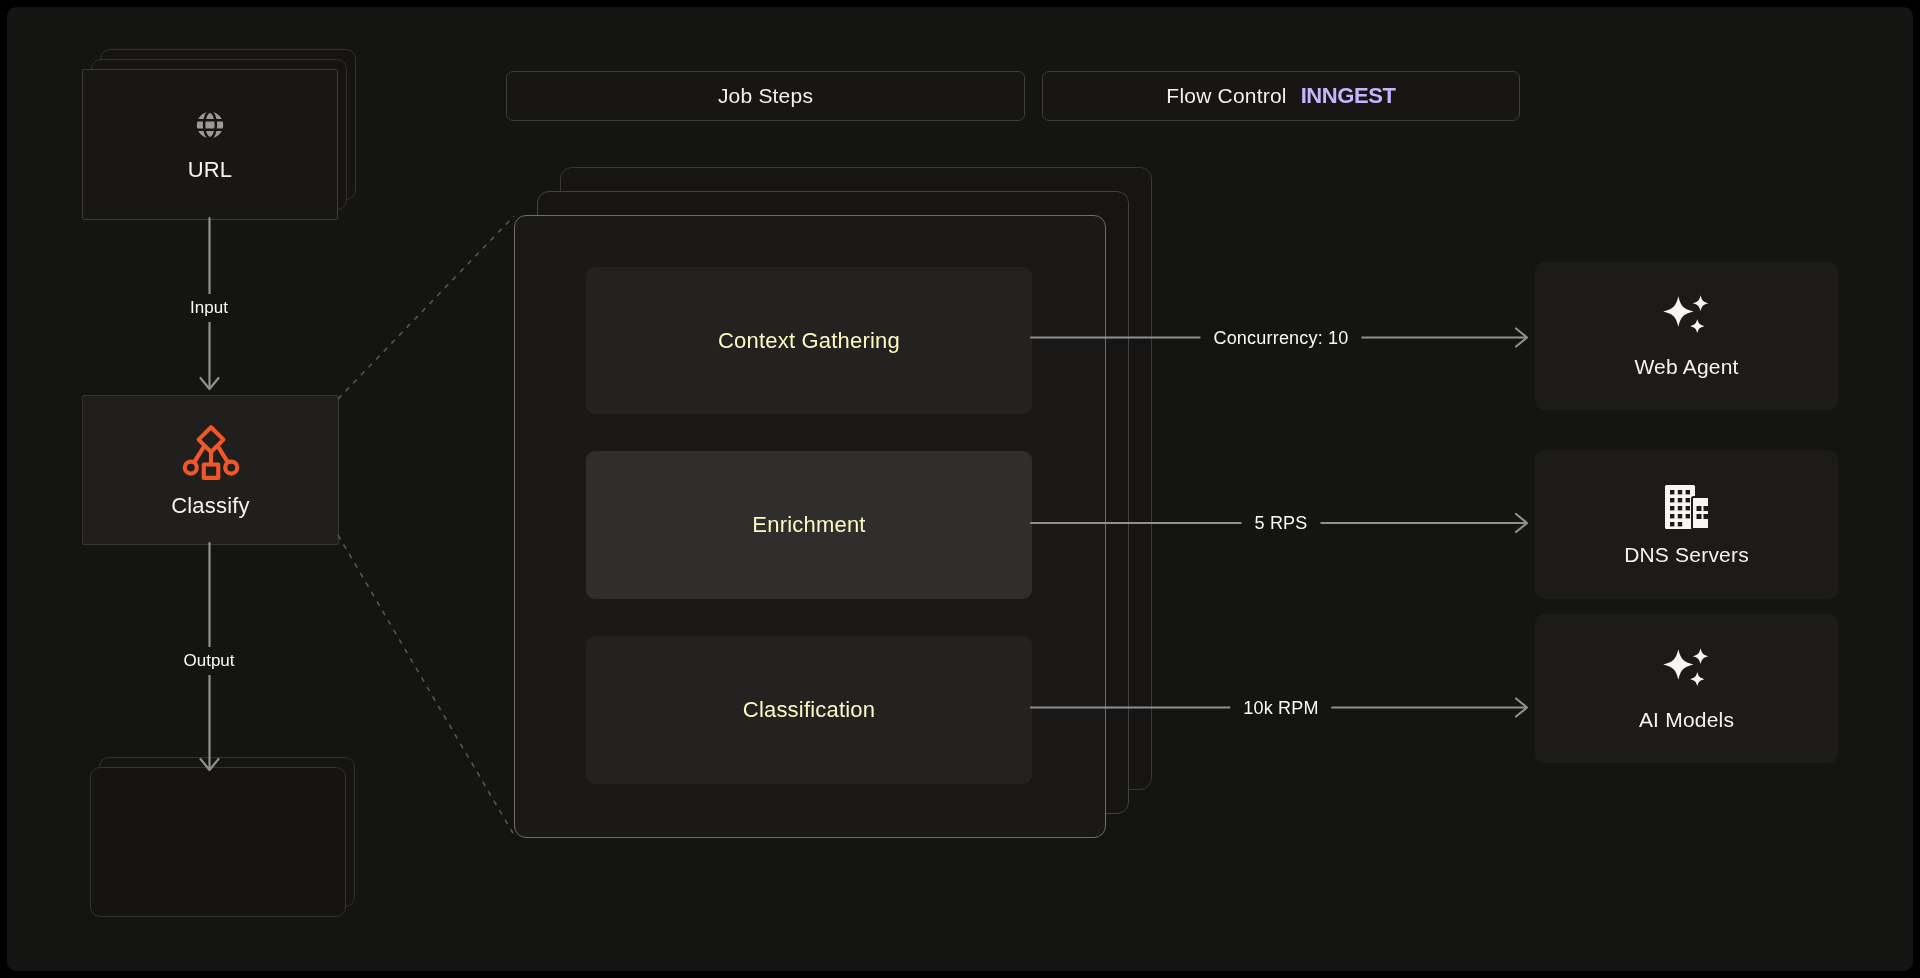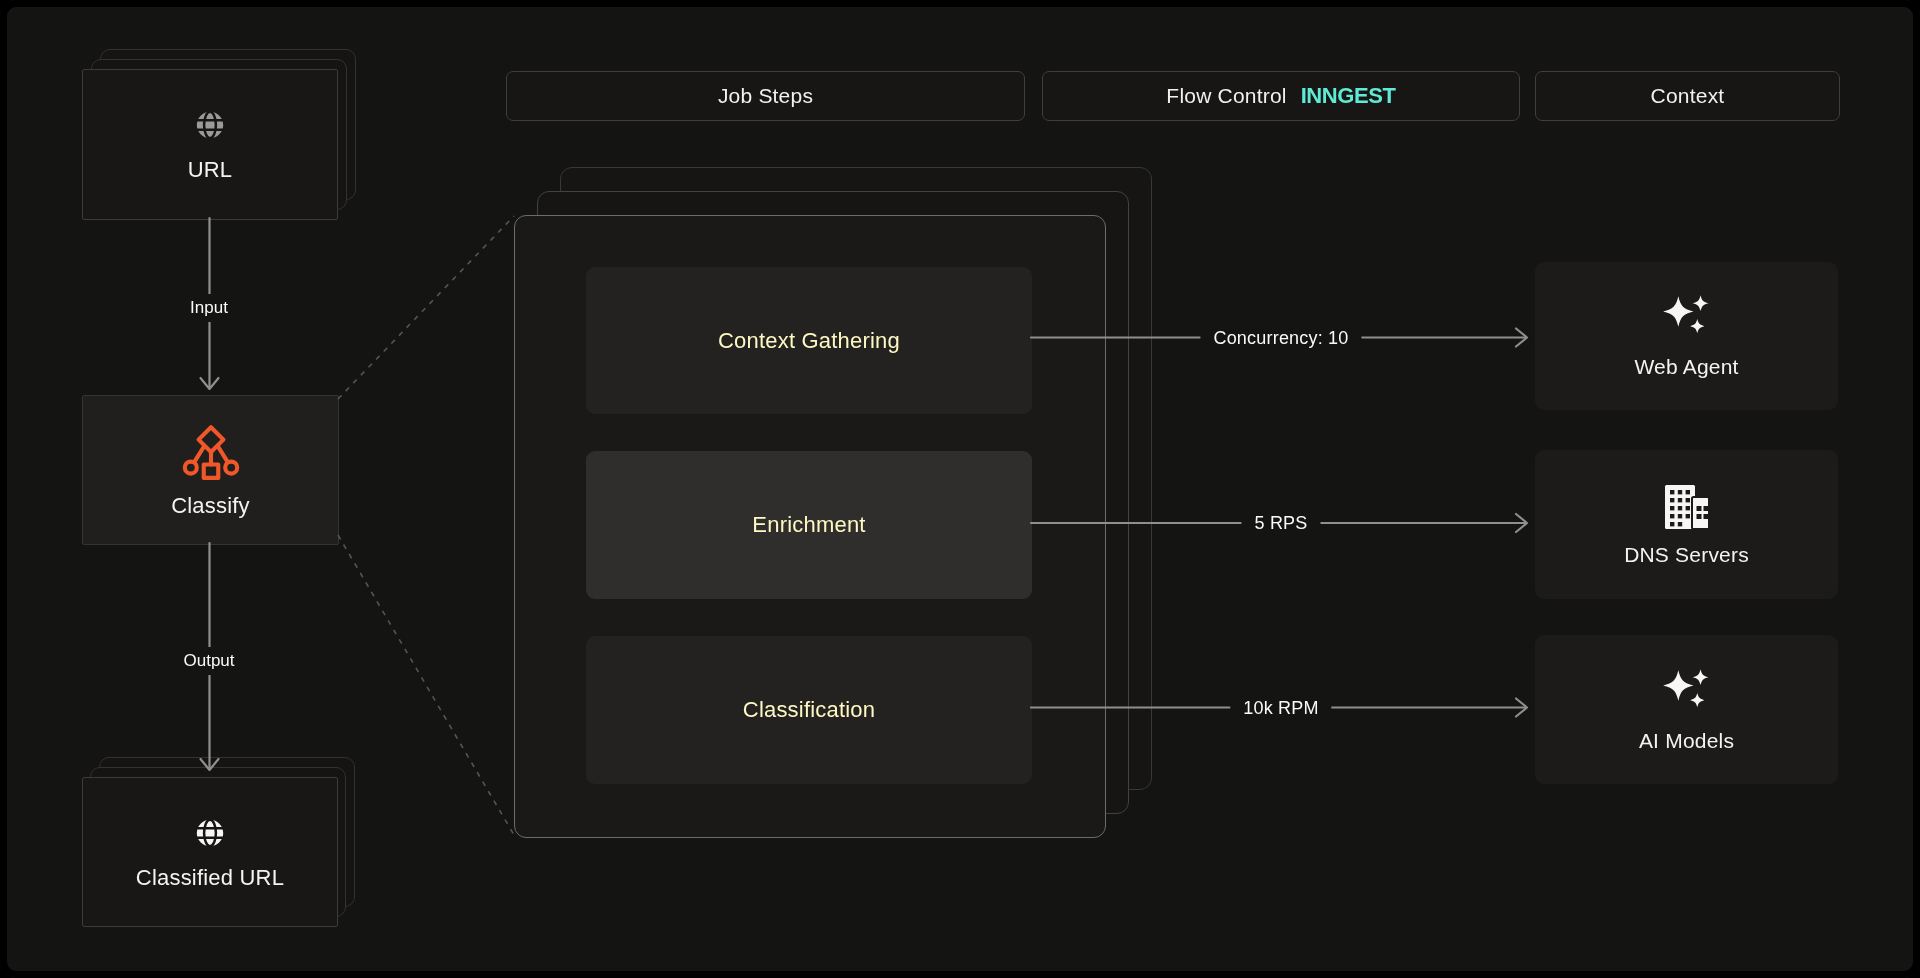--- a/index.html
+++ b/index.html
@@ -25,41 +25,41 @@
   #classified-mid{left:90px;top:767px;width:254px;height:148px;}
   #classified-front{left:82px;top:777px;width:254px;height:148px;}
 
   
   .hdr{position:absolute;top:71px;height:48px;border:1px solid #403e3b;border-radius:7px;background:#171615;
     display:flex;align-items:center;justify-content:center;gap:14px;z-index:2;}
   .hdr .hlabel{color:#f2f1ef;font-size:21px;letter-spacing:.2px;}
   #hdr-job-steps{left:506px;width:517px;}
   #hdr-flow-control{left:1042px;width:476px;}
   #hdr-context{left:1535px;width:303px;}
-  .brand{color:#5eead4;font-size:22px;font-weight:800;letter-spacing:-0.4px;}
+  .brand{color:#c4b5fd;font-size:22px;font-weight:800;letter-spacing:-0.4px;}
 
   
   .panel-layer{position:absolute;width:590px;height:621px;border-radius:12px;background:#161514;border:1px solid #3a3836;}
   #panel-back{left:560px;top:167px;z-index:1;}
   #panel-mid{left:537px;top:191px;border-color:#444240;z-index:2;}
   #panel-front{left:514px;top:215px;background:#1a1918;border-color:#6e6c69;z-index:3;}
   .step{position:absolute;left:71px;width:446px;border-radius:9px;background:#232221;
     display:flex;align-items:center;justify-content:center;}
   .step .label{color:#fef9c3;font-size:22px;letter-spacing:.2px;}
   #step-cg{top:51px;height:147px;}
   #step-en{top:235px;height:148px;background:#2f2e2c;}
   #step-cl{top:420px;height:148px;}
 
   
   .ctx-card{position:absolute;left:1535px;width:303px;height:148px;border-radius:9px;background:#1c1b19;
     display:flex;flex-direction:column;align-items:center;justify-content:center;gap:12px;z-index:2;}
   .ctx-card .label{color:#f4f3f1;font-size:21px;letter-spacing:.2px;}
   #card-web{top:262px;}
   #card-dns{top:450px;height:149px;}
-  #card-ai{top:635px;height:149px;}
+  #card-ai{top:614px;height:149px;}
 
   
   #connectors{position:absolute;inset:0;z-index:5;pointer-events:none;}
   .line-label{position:absolute;transform:translate(-50%,-50%);background:var(--page_bg,#141413);
     color:#fafaf8;z-index:6;white-space:nowrap;}
   .v-label{font-size:17px;padding:4px 8px;}
   .h-label{font-size:18px;padding:2px 13px;letter-spacing:.2px;}
   #lbl-input{left:209px;top:308px;}
   #lbl-output{left:209px;top:661px;}
   #lbl-fc0{left:1281px;top:338px;}
@@ -98,40 +98,27 @@
         <rect x="21" y="41" width="14" height="13"></rect>
         <circle cx="8.5" cy="44" r="5.8"></circle>
         <circle cx="47.5" cy="44" r="5.8"></circle>
       </g>
     </svg>
     <div class="label">Classify</div>
   </div>
 
   <div class="layer" id="classified-back"></div>
   <div class="layer" id="classified-mid"></div>
-  <div class="node-card dots" id="classified-front">
-    <svg class="icon icon-white" width="38" height="38" viewBox="0 0 36 36">
-      <circle cx="18" cy="18" r="12.5" fill="currentColor"></circle>
-      <g stroke="#171615" stroke-width="2.4" fill="none">
-        <ellipse cx="18" cy="18" rx="5.6" ry="12.5"></ellipse>
-        <path d="M5 13.4 H31 M5 22.6 H31"></path>
-      </g>
-    </svg>
-    <div class="label">Classified URL</div>
-  </div>
 
   <div class="hdr" id="hdr-job-steps">
     <span class="hlabel">Job Steps</span>
   </div>
   <div class="hdr" id="hdr-flow-control">
     <span class="hlabel">Flow Control</span>
     <span class="brand">INNGEST</span>
-  </div>
-  <div class="hdr" id="hdr-context">
-    <span class="hlabel">Context</span>
   </div>
 
   <div class="panel-layer dots" id="panel-back"></div>
   <div class="panel-layer dots" id="panel-mid"></div>
   <div class="panel-layer dots" id="panel-front">
     <div class="step" id="step-cg">
       <div class="label">Context Gathering</div>
     </div>
     <div class="step" id="step-en">
       <div class="label">Enrichment</div>

